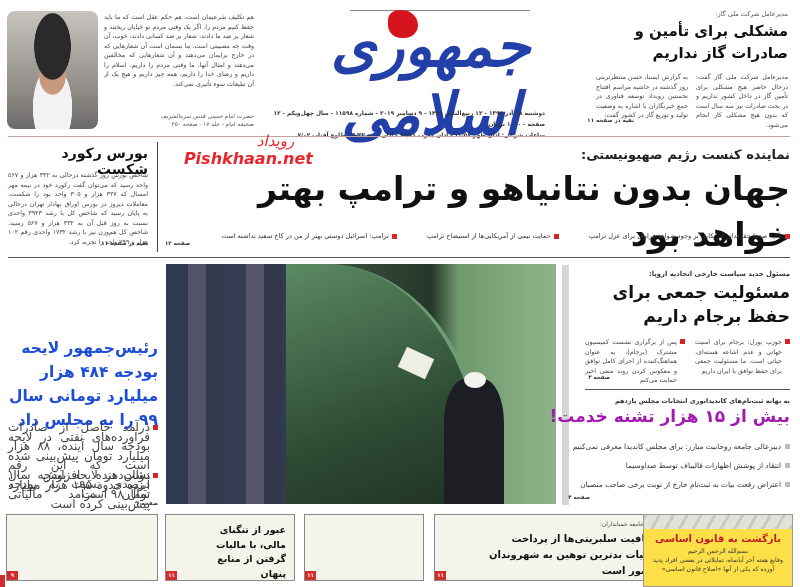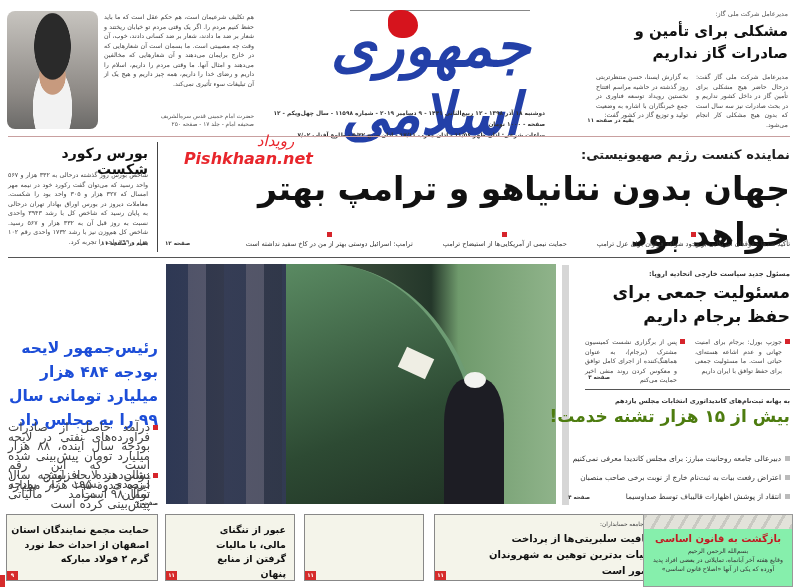--- a/index.html
+++ b/index.html
@@ -37,21 +37,21 @@
   .gas-more { right: 166px; top: 117px; }
 
   .watermark { position: absolute; left: 238px; top: 133px; width: 75px; text-align: center; color: #e8262c; }
   .wm-fa { font-family: "DejaVu Serif", serif; font-size: 15px; font-style: italic; line-height: 16px; }
   .wm-en { font-size: 16px; font-weight: bold; font-style: italic; }
 
   
   .kicker-main { right: 10px; top: 147px; font-size: 13px; font-weight: bold; color: #222; }
   .headline-main { right: 10px; top: 166px; width: 615px; font-size: 33px; font-weight: bold; line-height: 46px; color: #111; text-align: right; letter-spacing: -0.5px; }
   .sub-bullets { right: 10px; top: 232px; width: 610px; display: flex; gap: 30px; justify-content: flex-start; }
-  .bullet-item { font-size: 6.6px; color: #333; display: flex; align-items: center; gap: 3px; white-space: nowrap; flex-direction: column; }
+  .bullet-item { font-size: 6.6px; color: #333; display: flex; align-items: center; gap: 3px; white-space: nowrap; }
   .red-sq { display: inline-block; width: 5px; height: 5px; background: #d6242b; flex: none; }
   .gray-sq { display: inline-block; width: 5px; height: 5px; background: #bbb; flex: none; }
   .page-ref-main { left: 165px; top: 240px; }
 
   
   .stock-title { left: 8px; top: 145px; width: 140px; font-size: 14px; font-weight: bold; text-align: right; color: #111; }
   .stock-body { left: 8px; top: 170px; width: 140px; }
   .stock-more { left: 8px; top: 240px; width: 140px; text-align: right; }
 
   
@@ -74,32 +74,32 @@
 
   
   .eu-bar { position: absolute; left: 562px; top: 265px; width: 7px; height: 240px; background: #d6d6d6; }
   .eu-kicker { right: 10px; top: 270px; font-size: 6.8px; font-weight: bold; color: #333; }
   .eu-title { right: 10px; top: 280px; width: 210px; font-size: 17px; font-weight: bold; line-height: 24px; color: #111; text-align: right; }
   .eu-c1 { right: 10px; top: 337px; width: 95px; display: flex; gap: 3px; }
   .eu-c2 { right: 115px; top: 337px; width: 100px; display: flex; gap: 3px; }
   .eu-more { right: 190px; top: 374px; }
 
   .elec-kicker { right: 10px; top: 397px; font-size: 6.5px; font-weight: bold; color: #333; }
-  .elec-title { right: 10px; top: 406px; font-size: 17px; font-weight: bold; color: #4d7c0f; }
-  .elec-list { right: 10px; top: 437px; width: 215px; margin-top: 12px; }
+  .elec-title { right: 10px; top: 406px; font-size: 17px; font-weight: bold; color: #a21caf; }
+  .elec-list { right: 10px; top: 437px; width: 215px; }
   .elec-list .li { display: flex; gap: 4px; align-items: center; font-size: 7.4px; color: #333; height: 19px; white-space: nowrap; }
   .elec-more { right: 210px; top: 494px; }
 
   
   .box { position: absolute; top: 514px; height: 67px; background: #f4f4ea; border: 1px solid #888; }
   .box .t { position: absolute; right: 8px; top: 8px; font-size: 9.5px; font-weight: bold; line-height: 14.5px; color: #111; text-align: right; }
   .box .num { position: absolute; left: 0; bottom: 0; width: 11px; height: 9px; background: #d62b2b; color: #fff; font-size: 5.5px; line-height: 9px; text-align: center; font-weight: bold; }
   .box .k { position: absolute; right: 8px; top: 6px; font-size: 5.8px; color: #444; }
   .box .t2 { position: absolute; right: 8px; top: 16px; font-size: 10px; font-weight: bold; line-height: 16px; color: #111; text-align: right; }
-  .const-box { position: absolute; left: 643px; top: 514px; width: 150px; height: 73px; background: #86efac; border: 1px solid #999; }
+  .const-box { position: absolute; left: 643px; top: 514px; width: 150px; height: 73px; background: #fde047; border: 1px solid #999; }
   .const-pattern { height: 14px; background: repeating-linear-gradient(120deg, #c9c9c2 0 3px, #e2e2da 3px 12px); }
   .const-title { text-align: center; color: #c21a22; font-size: 10px; font-weight: bold; margin-top: 4px; }
   .const-body { font-size: 6.2px; line-height: 9px; text-align: center; color: #333; margin-top: 2px; padding: 0 3px; }
   .left-mark { position: absolute; left: 0; top: 575px; width: 5px; height: 12px; background: #d62b2b; }
 </style>
 </head>
 <body>
 
 <div class="quote-photo"></div>
 <div class="abs small quote-text">هم تکلیف شرعیمان است، هم حکم عقل است که ما باید حفظ کنیم مردم را. اگر یک وقتی مردم تو خیابان ریختند و شعار بر ضد ما دادند، شعار بر ضد کسانی دادند، خوب، آن وقت چه مصیبتی است. ما بسمان است آن شعارهایی که در خارج برایمان می‌دهند و آن شعارهایی که مخالفین می‌دهند و امثال آنها. ما وقتی مردم را داریم، اسلام را داریم و رضای خدا را داریم، همه چیز داریم و هیچ یک از آن تبلیغات سوء تأثیری نمی‌کند.</div>
@@ -192,31 +192,30 @@
 
 <div class="abs elec-kicker">به بهانه ثبت‌نام‌های کاندیداتوری انتخابات مجلس یازدهم</div>
 <div class="abs elec-title">بیش از ۱۵ هزار تشنه خدمت!</div>
 <div class="abs elec-list">
   <div class="li">
       <span class="gray-sq"></span>
       <span>دبیرعالی جامعه روحانیت مبارز: برای مجلس کاندیدا معرفی نمی‌کنیم</span>
     </div>
   <div class="li">
       <span class="gray-sq"></span>
-      <span>اعتراض رفعت بیات به ثبت‌نام خارج از نوبت برخی صاحب منصبان</span>
+      <span>انتقاد از پوشش اظهارات قالیباف توسط صداوسیما</span>
     </div>
   <div class="li">
       <span class="gray-sq"></span>
-      <span>انتقاد از پوشش اظهارات قالیباف توسط صداوسیما</span>
+      <span>اعتراض رفعت بیات به ثبت‌نام خارج از نوبت برخی صاحب منصبان</span>
     </div>
 </div>
 <div class="abs tiny elec-more">صفحه ۴</div>
 
 <div class="box" style="left:6px; width:152px;">
-  <div class="t" style="width:138px;">حمایت مجمع نمایندگان استان اصفهان از احداث خط نورد گرم ۲ فولاد مبارکه</div>
   <div class="num">۹</div>
 </div>
 <div class="box" style="left:165px; width:130px;">
   <div class="t" style="width:95px;">عبور از تنگنای مالی، با مالیات گرفتن از منابع پنهان</div>
   <div class="num">۱۱</div>
 </div>
 <div class="box" style="left:304px; width:120px;">
   <div class="num">۱۱</div>
 </div>
 <div class="box" style="left:434px; width:232px;">

